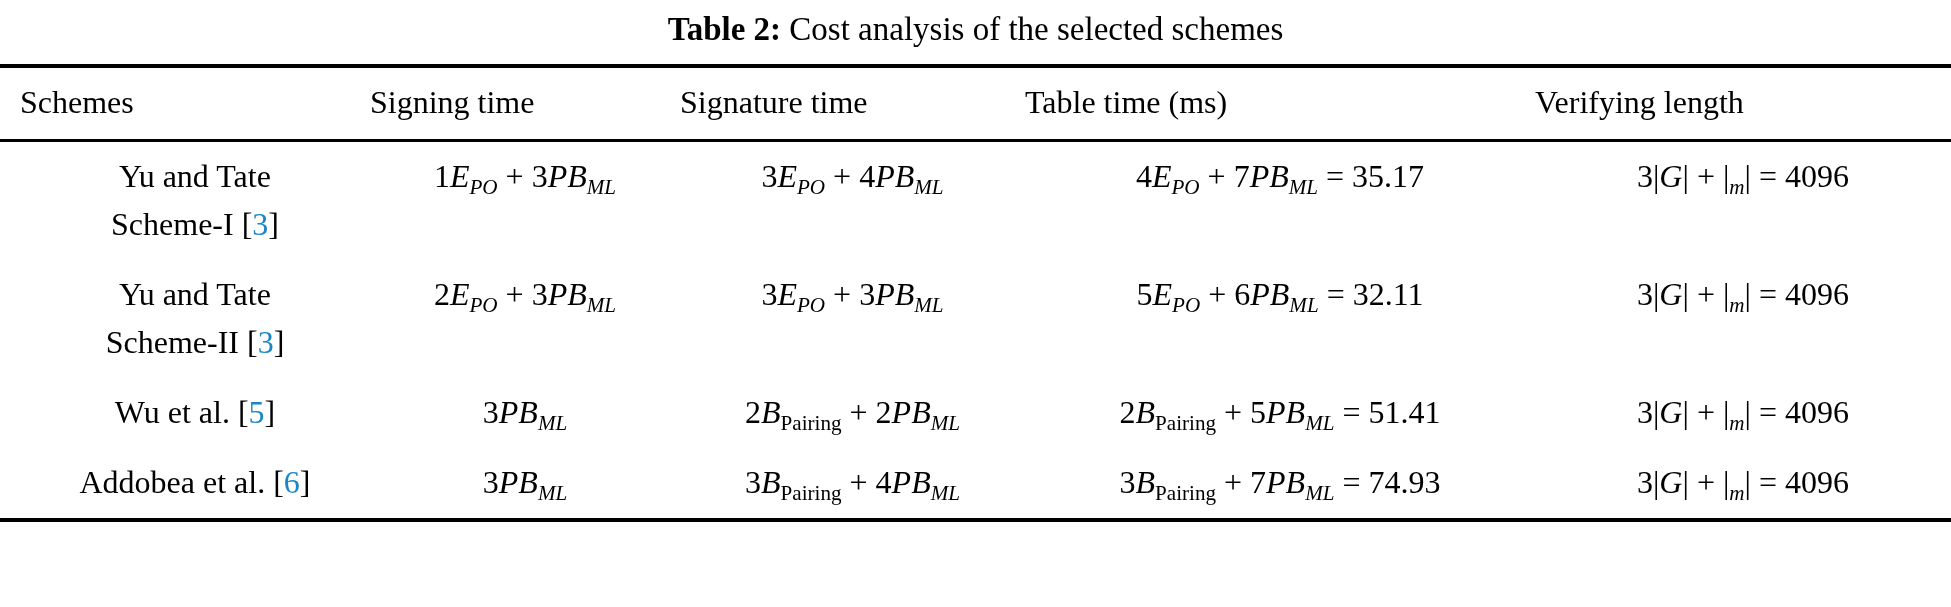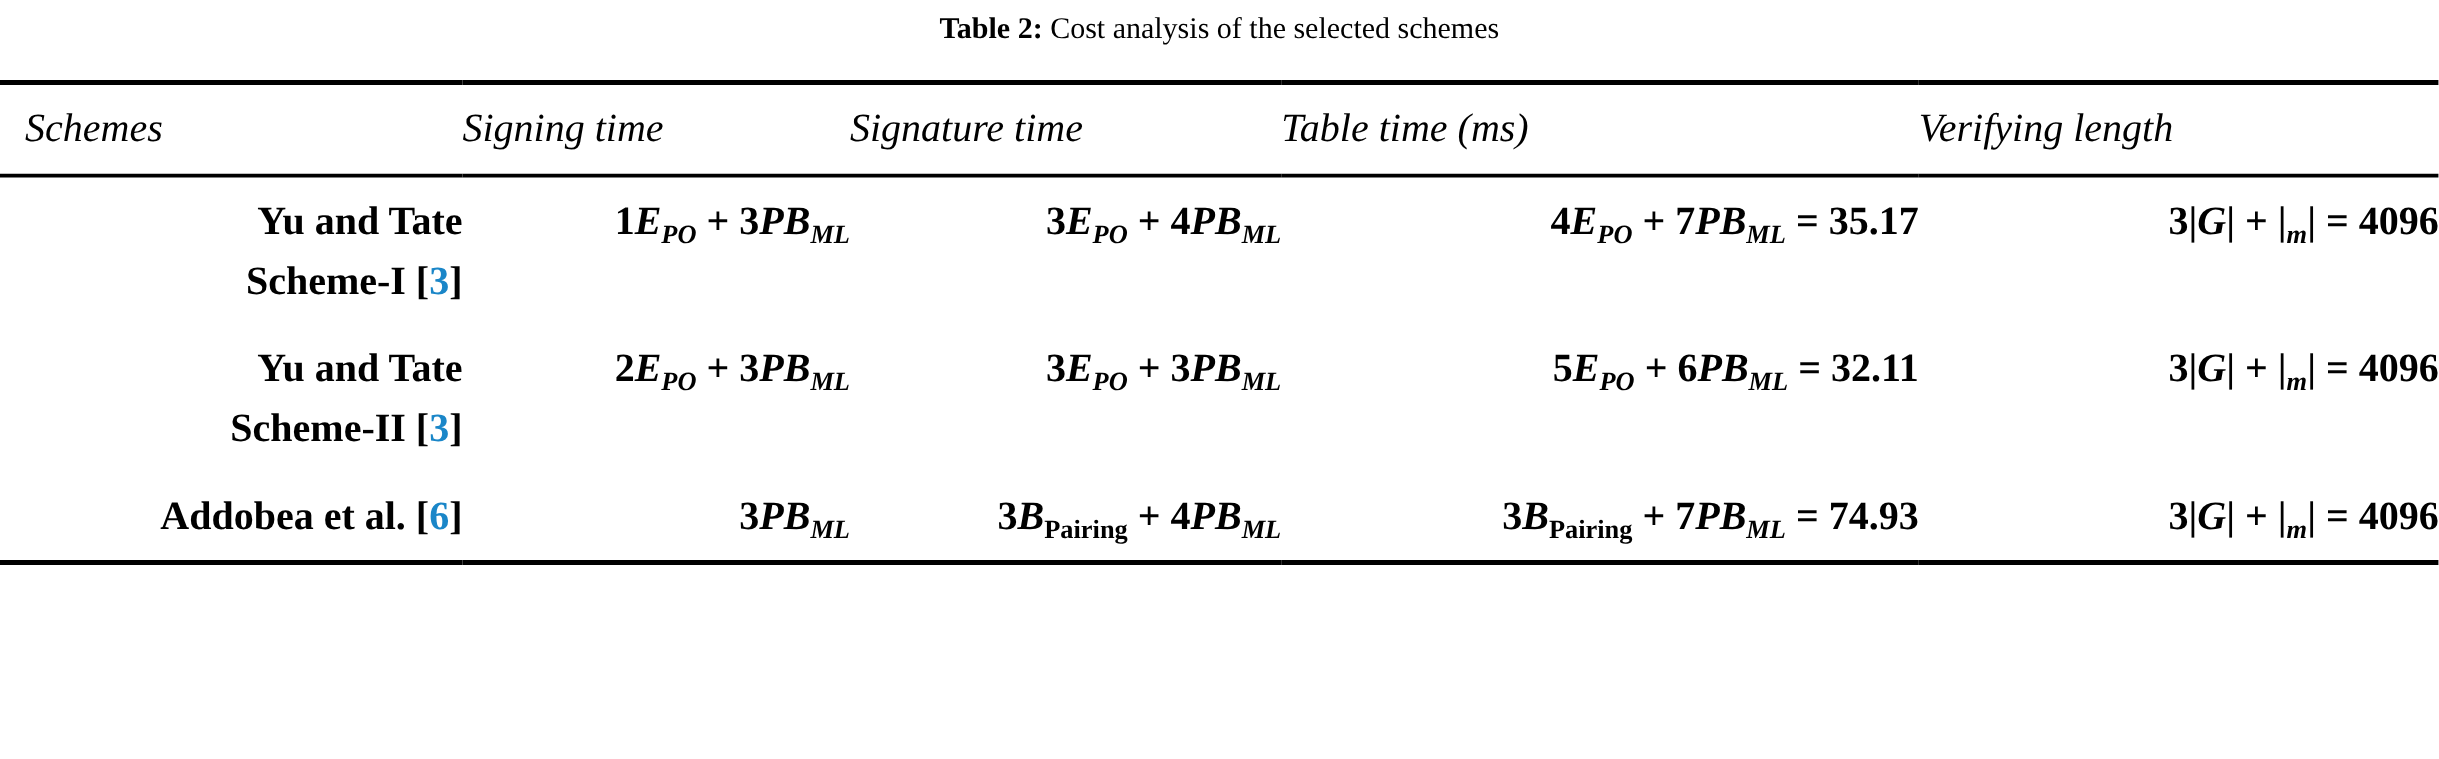--- a/index.html
+++ b/index.html
@@ -12,52 +12,50 @@
     height: 607px;
     box-sizing: border-box;
     background: #ffffff;
     color: #000000;
     font-family: "Liberation Serif", "DejaVu Serif", serif;
     padding-top: 6px;
     overflow: hidden;
   }
   .caption {
     text-align: center;
-    font-size: 24px;
+    font-size: 33px;
     line-height: 1.45;
     height: 58px;
   }
   .caption .cap-label {
     font-weight: bold;
   }
   table.cost-table {
     width: 100%;
     border-collapse: collapse;
     table-layout: fixed;
     border-top: 4px solid #000000;
     border-bottom: 4px solid #000000;
   }
   thead th {
     font-weight: normal;
     text-align: left;
     font-size: 32px;
     padding: 17px 0 19px 0;
     border-bottom: 3px solid #000000;
     line-height: 1.1;
-    font-style: italic;
   }
   tbody td {
     font-size: 32px;
     vertical-align: top;
-    text-align: right;
+    text-align: center;
     padding: 10px 0 12px 0;
     line-height: 1.5;
     white-space: nowrap;
     overflow: hidden;
-    font-weight: bold;
   }
   th:first-child, td:first-child {
     padding-left: 20px;
   }
   td i, .formula i {
     font-style: italic;
   }
   td sub {
     font-size: 0.66em;
     line-height: 0;
@@ -106,20 +104,27 @@
         <td class="formula">3|<i>G</i>| + |<sub class="sub-it">m</sub>| = 4096</td>
       </tr>
       <tr>
         <td class="formula">Yu and Tate<br>Scheme-II [<span class="cite">3</span>]</td>
         <td class="formula">2<i>E</i><sub class="sub-it">PO</sub> + 3<i>PB</i><sub class="sub-it">ML</sub></td>
         <td class="formula">3<i>E</i><sub class="sub-it">PO</sub> + 3<i>PB</i><sub class="sub-it">ML</sub></td>
         <td class="formula">5<i>E</i><sub class="sub-it">PO</sub> + 6<i>PB</i><sub class="sub-it">ML</sub> = 32.11</td>
         <td class="formula">3|<i>G</i>| + |<sub class="sub-it">m</sub>| = 4096</td>
       </tr>
       <tr>
+        <td class="formula">Wu et al. [<span class="cite">5</span>]</td>
+        <td class="formula">3<i>PB</i><sub class="sub-it">ML</sub></td>
+        <td class="formula">2<i>B</i><sub class="sub-rm">Pairing</sub> + 2<i>PB</i><sub class="sub-it">ML</sub></td>
+        <td class="formula">2<i>B</i><sub class="sub-rm">Pairing</sub> + 5<i>PB</i><sub class="sub-it">ML</sub> = 51.41</td>
+        <td class="formula">3|<i>G</i>| + |<sub class="sub-it">m</sub>| = 4096</td>
+      </tr>
+      <tr>
         <td class="formula">Addobea et al. [<span class="cite">6</span>]</td>
         <td class="formula">3<i>PB</i><sub class="sub-it">ML</sub></td>
         <td class="formula">3<i>B</i><sub class="sub-rm">Pairing</sub> + 4<i>PB</i><sub class="sub-it">ML</sub></td>
         <td class="formula">3<i>B</i><sub class="sub-rm">Pairing</sub> + 7<i>PB</i><sub class="sub-it">ML</sub> = 74.93</td>
         <td class="formula">3|<i>G</i>| + |<sub class="sub-it">m</sub>| = 4096</td>
       </tr>
     </tbody>
   </table>
 
 </div>

